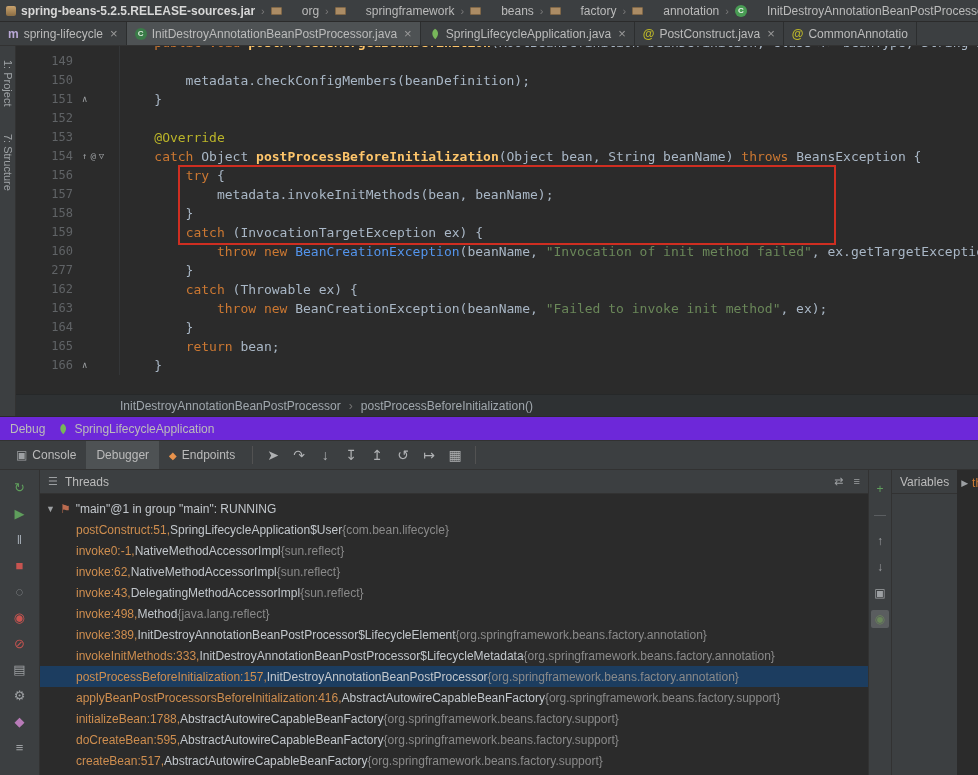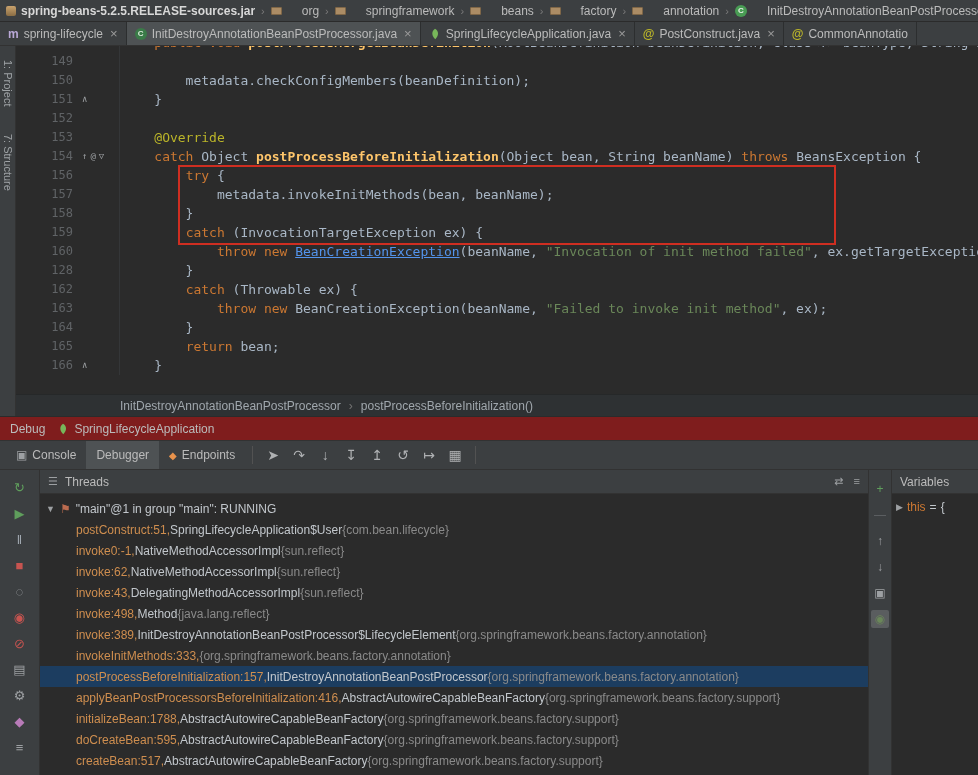--- a/index.html
+++ b/index.html
@@ -39,27 +39,27 @@
   .code-line{display:flex;height:19px;line-height:19px}
   .gutter{width:104px;flex:none;display:flex;color:#606366;font-size:12px;border-right:1px solid #343638}
   .lnum{flex:1;text-align:right;padding-right:9px}
   .gicons{width:37px;flex:none;color:#9da0a3;font-size:9px;display:flex;align-items:center;gap:3px}
   .ctext{flex:1;overflow:hidden;white-space:pre;padding-left:3px}
   .c-p{color:#a9b7c6}
   .c-k{color:#cc7832}
   .c-a{color:#bbb529}
   .c-s{color:#6a8759}
   .c-d{color:#ffc66b;font-weight:bold}
-  .c-l{color:#5394ec;text-decoration:underline}
+  .c-l{color:#5394ec;}
   .redbox{position:absolute;left:162px;top:119px;width:658px;height:80px;border:2px solid #cf2e21;pointer-events:none}
   .crumbbar{height:22px;background:#2e3133;border-top:1px solid #262829;display:flex;align-items:center;padding-left:104px;gap:8px;font-size:12px;color:#a0a7ad}
   .cb-sep{color:#737373}
 
   
-  .debug-header{height:24px;background:#7f1d1d;border-top:1px solid #2b2b2b;display:flex;align-items:center;padding-left:10px;gap:12px;font-size:12px;color:#bbb}
+  .debug-header{height:24px;background:#6d28d9;border-top:1px solid #2b2b2b;display:flex;align-items:center;padding-left:10px;gap:12px;font-size:12px;color:#bbb}
   .dh-config{display:flex;align-items:center;gap:5px}
   .debug-toolbar{height:30px;background:#3c3f41;border-top:1px solid #323232;border-bottom:1px solid #323232;display:flex;align-items:center;padding-left:6px;font-size:12px}
   .dtab{display:flex;align-items:center;gap:5px;padding:0 10px;height:100%;color:#bbb}
   .dtab.sel{background:#4e5254}
   .tb-sep{width:1px;height:18px;background:#525252;margin:0 7px;flex:none}
   .stepico{width:26px;text-align:center;color:#afb1b3;font-size:14px}
   .debug-body{flex:1;display:flex;min-height:0}
   .debug-leftbar{width:40px;background:#3c3f41;border-right:1px solid #323232;display:flex;flex-direction:column;align-items:center;padding-top:8px;gap:8px;flex:none}
   .dlb-ico{width:18px;height:18px;display:flex;align-items:center;justify-content:center;font-size:13px}
   .threads-panel{width:828px;display:flex;flex-direction:column;min-width:0;flex:none}
@@ -71,21 +71,21 @@
   .t-caret{color:#9da0a3;font-size:9px}
   .t-flag{color:#bb6b4f}
   .frame-row{height:21px;display:flex;align-items:center;padding-left:36px;white-space:nowrap;overflow:hidden}
   .frame-row.sel{background:#1c3d60}
   .f-m{color:#cf8e4f}
   .f-c{color:#c2c7cc}
   .f-p{color:#8a8a8a}
   .mid-iconbar{width:24px;background:#3c3f41;border-left:1px solid #323232;border-right:1px solid #323232;display:flex;flex-direction:column;align-items:center;padding-top:10px;gap:8px;flex:none}
   .mid-ico{width:18px;height:18px;display:flex;align-items:center;justify-content:center;font-size:12px;border-radius:2px}
   .mid-ico.hl{background:#5a5d5f}
-  .variables-panel{flex:1;display:flex;flex-direction:column;min-width:0}
+  .variables-panel{flex:1;display:flex;flex-direction:row;min-width:0}
   .vars-list{flex:1;background:#2b2b2b;font-size:12px;padding:6px 0 0 4px}
   .var-row{display:flex;align-items:center;gap:4px;white-space:nowrap}
   .v-caret{color:#9da0a3;font-size:9px}
   .v-name{color:#cc7832}
   .v-val{color:#c2c7cc}
 </style>
 </head>
 <body>
 
 <div id="root">
@@ -250,21 +250,21 @@
             </div>
             <div class="code-line">
               <div class="gutter">
                 <span class="lnum">160</span>
                 <span class="gicons"></span>
               </div>
               <div class="ctext"><span class="c-p">            </span><span class="c-k">throw new </span><span class="c-l">BeanCreationException</span><span class="c-p">(beanName, </span><span class="c-s">"Invocation of init method failed"</span><span class="c-p">, ex.getTargetException());</span></div>
             </div>
             <div class="code-line">
               <div class="gutter">
-                <span class="lnum">128</span>
+                <span class="lnum">277</span>
                 <span class="gicons"></span>
               </div>
               <div class="ctext"><span class="c-p">        }</span></div>
             </div>
             <div class="code-line">
               <div class="gutter">
                 <span class="lnum">162</span>
                 <span class="gicons"></span>
               </div>
               <div class="ctext"><span class="c-p">        </span><span class="c-k">catch</span><span class="c-p"> (Throwable ex) {</span></div>
@@ -403,20 +403,21 @@
               <span class="f-c">Method </span>
               <span class="f-p">{java.lang.reflect}</span>
             </div>
             <div class="frame-row">
               <span class="f-m">invoke:389, </span>
               <span class="f-c">InitDestroyAnnotationBeanPostProcessor$LifecycleElement </span>
               <span class="f-p">{org.springframework.beans.factory.annotation}</span>
             </div>
             <div class="frame-row">
               <span class="f-m">invokeInitMethods:333, </span>
+              <span class="f-c">InitDestroyAnnotationBeanPostProcessor$LifecycleMetadata </span>
               <span class="f-p">{org.springframework.beans.factory.annotation}</span>
             </div>
             <div class="frame-row sel">
               <span class="f-m">postProcessBeforeInitialization:157, </span>
               <span class="f-c">InitDestroyAnnotationBeanPostProcessor </span>
               <span class="f-p">{org.springframework.beans.factory.annotation}</span>
             </div>
             <div class="frame-row">
               <span class="f-m">applyBeanPostProcessorsBeforeInitialization:416, </span>
               <span class="f-c">AbstractAutowireCapableBeanFactory </span>

